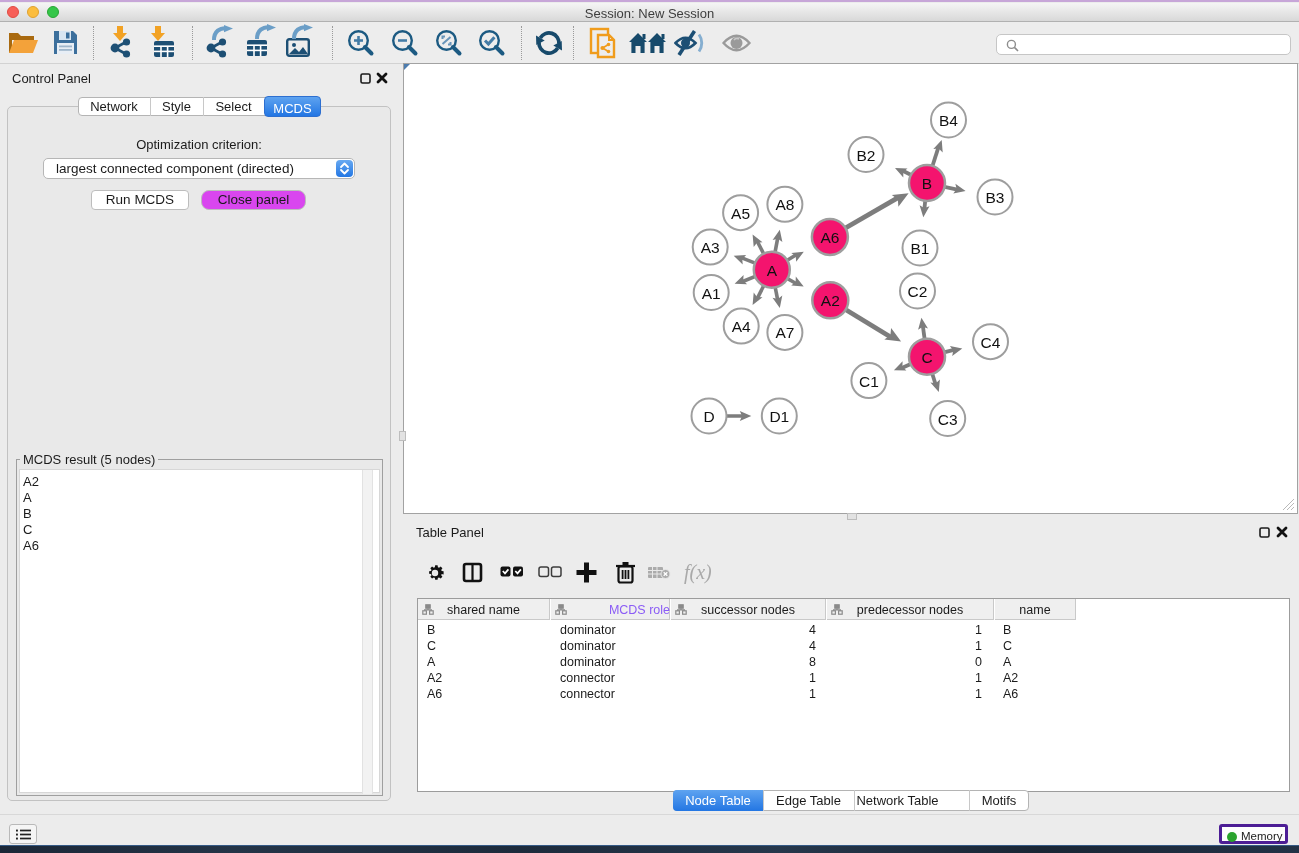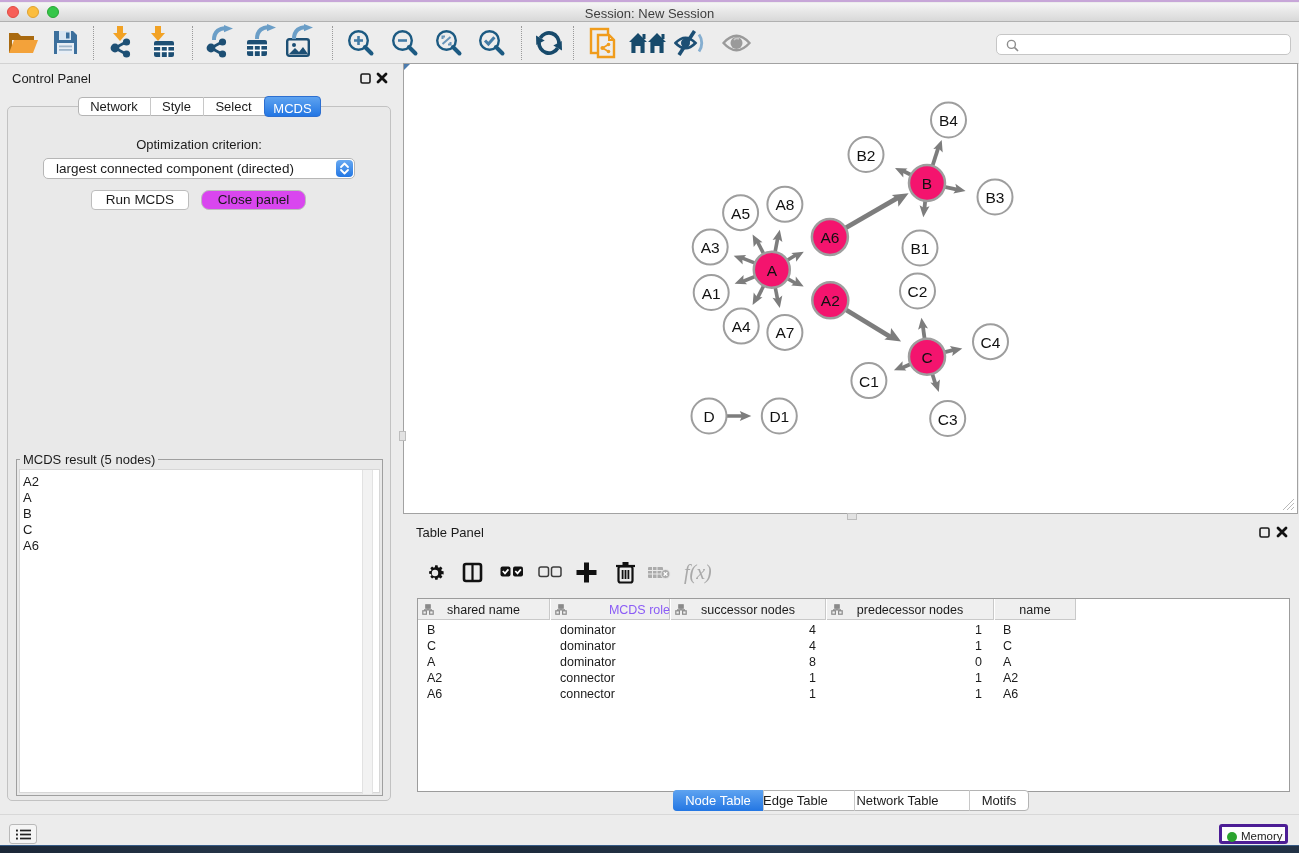--- a/index.html
+++ b/index.html
@@ -431,21 +431,21 @@
 <div class="abs" style="left:700px;top:687px;width:116px;text-align:right;font-size:12.5px;color:#1b1b1b">1</div>
 <div class="abs" style="left:866px;top:687px;width:116px;text-align:right;font-size:12.5px;color:#1b1b1b">1</div>
 <div class="abs" style="left:1003px;top:687px;font-size:12.5px;color:#1b1b1b">A6</div>
 
 <div class="abs" style="left:673px;top:790px;width:356px;height:21px;background:#fff;border:1px solid #b4b4b4;border-radius:4px"></div>
 <div class="abs" style="left:673px;top:790px;width:90px;height:21px;background:linear-gradient(#5ea3f0,#2376e3);border-radius:4px 0 0 4px"></div>
 <div class="abs" style="left:763px;top:790px;width:0;height:21px;border-left:1px solid #c8c8c8"></div>
 <div class="abs" style="left:854px;top:790px;width:0;height:21px;border-left:1px solid #c8c8c8"></div>
 <div class="abs" style="left:969px;top:790px;width:0;height:21px;border-left:1px solid #c8c8c8"></div>
 <div class="abs" style="left:673px;top:793px;width:90px;text-align:center;font-size:13px;color:#fff">Node Table</div>
-<div class="abs" style="left:763px;top:793px;width:91px;text-align:left;font-size:13px;color:#1b1b1b">Edge Table</div>
+<div class="abs" style="left:763px;top:793px;width:91px;text-align:center;font-size:13px;color:#1b1b1b">Edge Table</div>
 <div class="abs" style="left:840px;top:793px;width:115px;text-align:center;font-size:13px;color:#1b1b1b">Network Table</div>
 <div class="abs" style="left:969px;top:793px;width:60px;text-align:center;font-size:13px;color:#1b1b1b">Motifs</div>
 
 <div class="abs" style="left:0;top:814px;width:1299px;height:31px;background:#ececec;border-top:1px solid #d8d8d8"></div>
 <div class="abs" style="left:9px;top:824px;width:28px;height:20px;background:#f5f5f5;border:1px solid #b9b9b9;border-radius:3px">
  <svg class="abs" style="left:6px;top:4px" width="15" height="11" viewBox="0 0 15 11">
   <g stroke="#222" stroke-width="1.7">
         <line x1="4" y1="1.5" x2="15" y2="1.5"></line>
         <line x1="4" y1="5.5" x2="15" y2="5.5"></line>
         <line x1="4" y1="9.5" x2="15" y2="9.5"></line>

